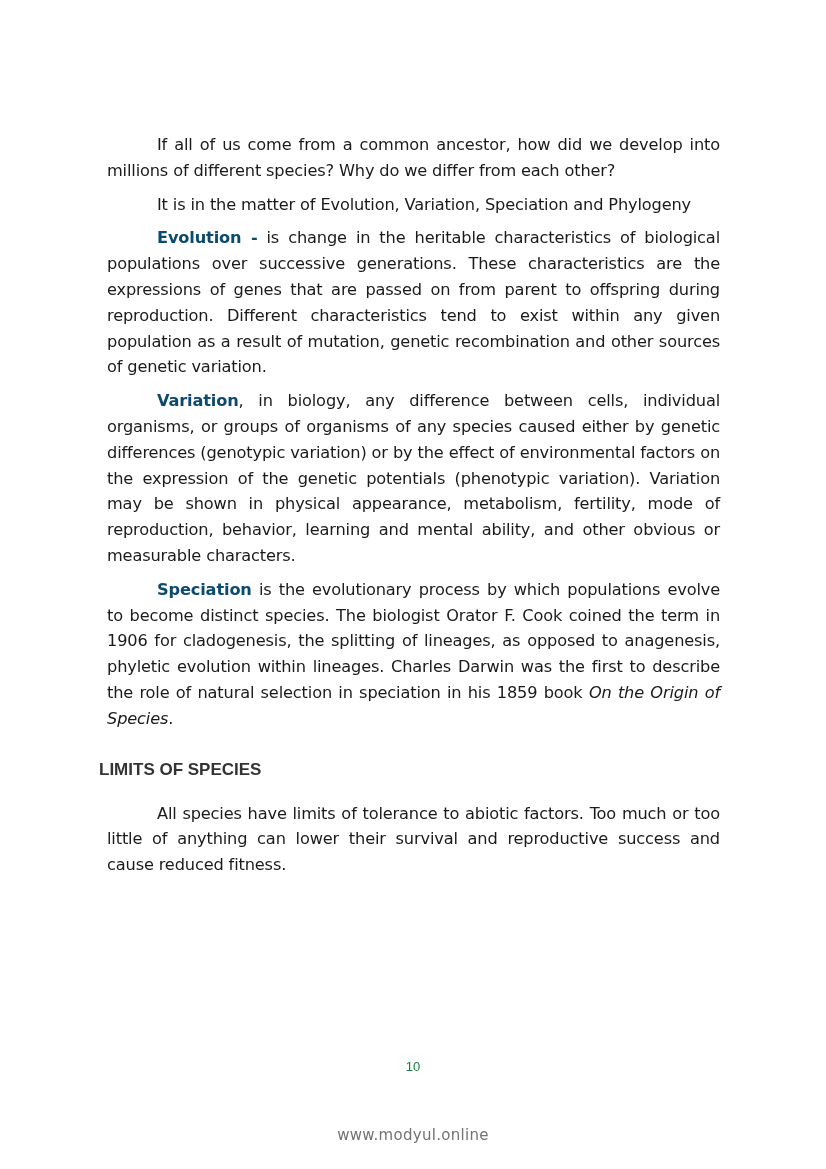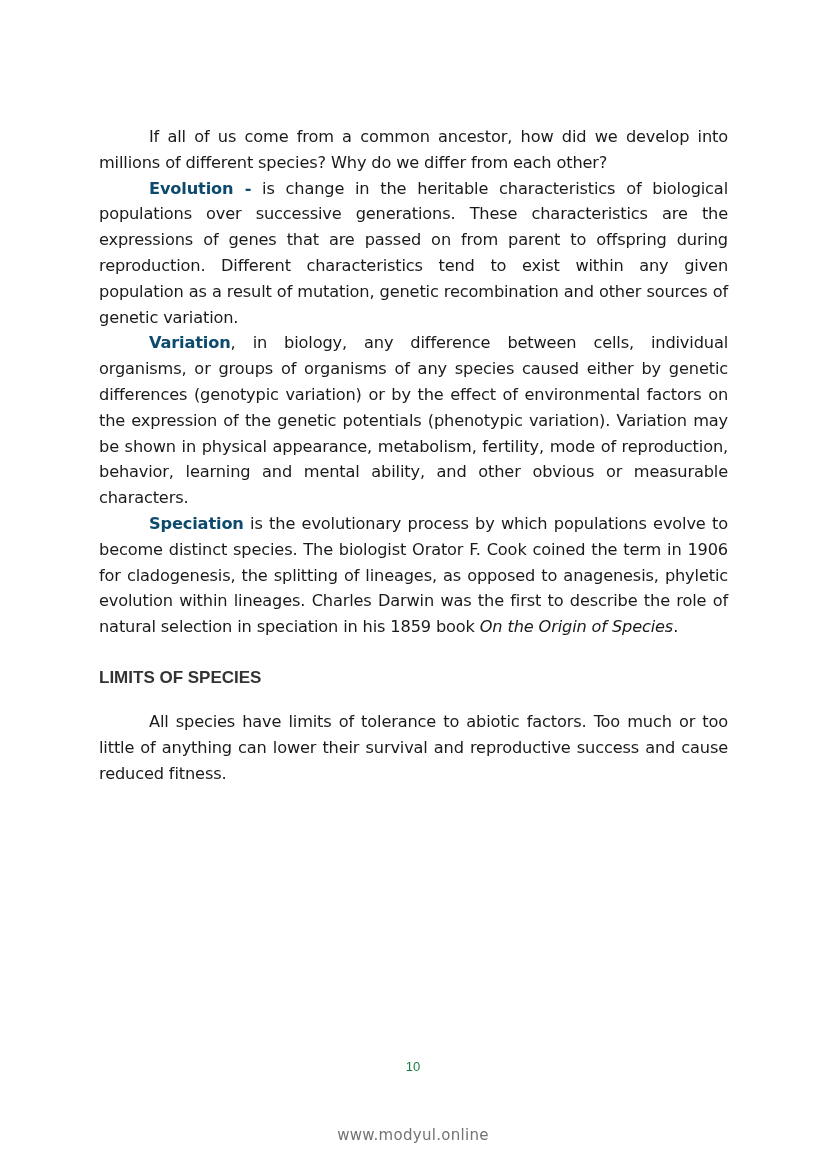--- a/index.html
+++ b/index.html
@@ -1,34 +1,35 @@
 <!DOCTYPE html>
 <html><head>
 <meta charset="utf-8">
 <style>
   html, body { margin: 0; padding: 0; background: #ffffff; }
   body { width: 826px; height: 1169px; position: relative; overflow: hidden; }
   .page { position: absolute; left: 99px; top: 124px; width: 629px;
     font-family: "DejaVu Sans", sans-serif; font-size: 16.2px; line-height: 25.8px;
     color: #1a1a1a; letter-spacing: -0.15px; }
-  .para { margin: 0; text-align: justify; text-indent: 50px; }
+  .para { margin: 8px; text-align: justify; text-indent: 50px; }
   .para b { font-weight: bold; color: #0c4a6e; }
   .heading { margin: 25px 0 8px 0; font-family: "Liberation Sans", sans-serif; font-weight: bold;
     font-size: 17px; color: #333333; line-height: 26px; letter-spacing: 0; }
   .last { margin-top: 18px; }
   .page-number { position: absolute; left: 0; width: 826px; top: 1059px; text-align: center;
     font-family: "Liberation Sans", sans-serif; font-size: 13px; color: #15803d; }
   .watermark { position: absolute; left: 0; width: 826px; top: 1126px; text-align: center;
     font-family: "DejaVu Sans", sans-serif; font-size: 15px; color: #737373; letter-spacing: 0.3px; }
 </style>
 </head>
 <body>
 
 <div class="page">
   <p class="para">If all of us come from a common ancestor, how did we develop into millions of different species? Why do we differ from each other?</p>
+  <p class="para">It is in the matter of Evolution, Variation, Speciation and Phylogeny</p>
 
   <p class="para"><b>Evolution -</b><span> is change in the heritable characteristics of biological populations over successive generations. These characteristics are the expressions of genes that are passed on from parent to offspring during reproduction. Different characteristics tend to exist within any given population as a result of mutation, genetic recombination and other sources of genetic variation.</span></p>
 
   <p class="para"><b>Variation</b><span>, in biology, any difference between cells, individual organisms, or groups of organisms of any species caused either by genetic differences (genotypic variation) or by the effect of environmental factors on the expression of the genetic potentials (phenotypic variation). Variation may be shown in physical appearance, metabolism, fertility, mode of reproduction, behavior, learning and mental ability, and other obvious or measurable characters.</span></p>
 
   <p class="para"><b>Speciation</b><span> is the evolutionary process by which populations evolve to become distinct species. The biologist Orator F. Cook coined the term in 1906 for cladogenesis, the splitting of lineages, as opposed to anagenesis, phyletic evolution within lineages. Charles Darwin was the first to describe the role of natural selection in speciation in his 1859 book </span><i>On the Origin of Species</i><span>.</span></p>
 
 
   <h2 class="heading">LIMITS OF SPECIES</h2>
 

